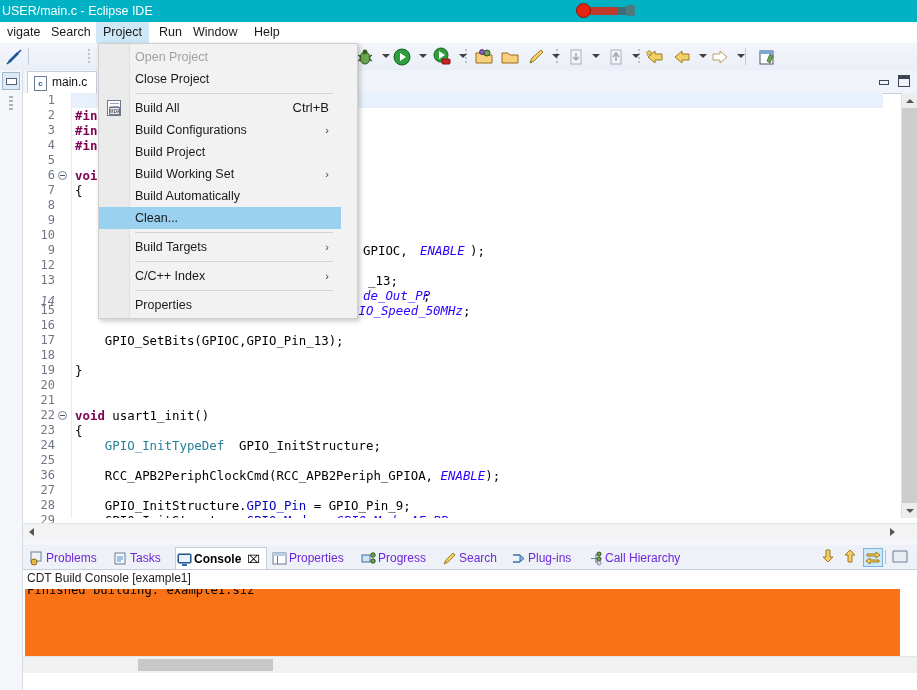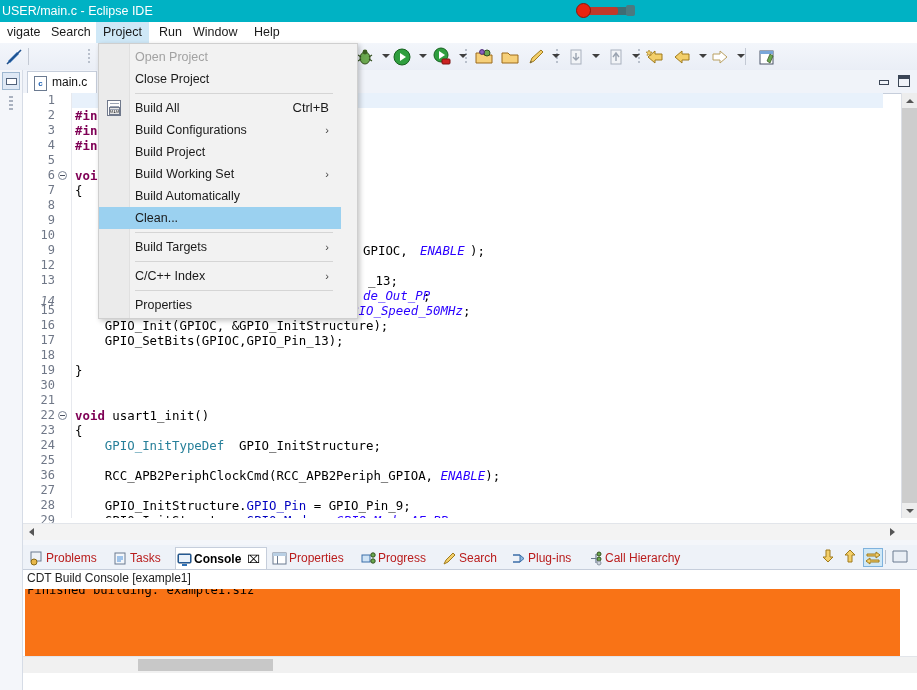--- a/index.html
+++ b/index.html
@@ -170,21 +170,21 @@
   #bottom{
     position:absolute;left:23px;top:545px;width:894px;height:128px;
     background:#ffffff;
   }
   #bottom-tabrow{
     position:absolute;left:0;top:0;width:894px;height:24px;
     background:#eef2f8;border-bottom:1px solid #c6cedb;
   }
   .btab{
     position:absolute;top:2px;height:22px;line-height:22px;
-    font-size:12px;color:#b91c1c;white-space:nowrap;padding-left:18px;
+    font-size:12px;color:#6d28d9;white-space:nowrap;padding-left:18px;
     cursor:default;
   }
   .btab.sel{background:#ffffff;color:#000;font-weight:bold;
     border:1px solid #c6cedb;border-bottom:none;box-sizing:border-box;text-align:right;}
   .btab .bico{position:absolute;left:1px;top:4px;width:15px;height:15px;}
   #console-title{
     position:absolute;left:4px;top:26px;font-size:12px;color:#222;
   }
   #console-body{
     position:absolute;left:2px;top:44px;width:875px;height:67px;
@@ -446,21 +446,21 @@
       <div class="ln" style="top: 135px;">10</div>
       <div class="ln" style="top: 150px;">9</div>
       <div class="ln" style="top: 165px;">12</div>
       <div class="ln" style="top: 180px;">13</div>
       <div class="ln" style="top: 201px; font-style: italic;">14</div>
       <div class="ln" style="top: 210px;">15</div>
       <div class="ln" style="top: 225px;">16</div>
       <div class="ln" style="top: 240px;">17</div>
       <div class="ln" style="top: 255px;">18</div>
       <div class="ln" style="top: 270px;">19</div>
-      <div class="ln" style="top: 285px;">30</div>
+      <div class="ln" style="top: 285px;">20</div>
       <div class="ln" style="top: 300px;">21</div>
       <div class="ln" style="top: 315px;">22</div>
       <div class="fold" style="top: 318px; position: absolute;"></div>
       <div class="ln" style="top: 330px;">23</div>
       <div class="ln" style="top: 345px;">24</div>
       <div class="ln" style="top: 360px;">25</div>
       <div class="ln" style="top: 375px;">36</div>
       <div class="ln" style="top: 390px;">27</div>
       <div class="ln" style="top: 405px;">28</div>
       <div class="ln" style="top: 420px;">29</div>
@@ -474,21 +474,20 @@
       <div class="cl" style="top: 75px;"><span class="code"><span class="k">void</span></span></div>
       <div class="cl" style="top: 90px;"><span class="code"><span class="plain">{</span></span></div>
       <div class="cl" style="top: 105px;"><span class="code"></span></div>
       <div class="cl" style="top: 120px;"><span class="code"><span class="typ">    GPI</span></span></div>
       <div class="cl" style="top: 135px;"><span class="code"></span></div>
       <div class="cl" style="top: 150px;"><span class="code"><span class="plain">    RCC</span></span></div>
       <div class="cl" style="top: 165px;"><span class="code"></span></div>
       <div class="cl" style="top: 180px;"><span class="code"><span class="plain">    GPI</span></span></div>
       <div class="cl" style="top: 195px;"><span class="code"><span class="plain">    GPI</span></span></div>
       <div class="cl" style="top: 210px;"><span class="code"><span class="plain">    GPIO_InitStructure.</span><span class="fld">GPIO_Speed</span><span class="plain"> = </span><span class="mac">GPIO_Speed_50MHz</span><span class="plain">;</span></span></div>
-      <div class="cl" style="top: 225px;"><span class="code"><span class="plain">    GPIO_Init(GPIOC, &amp;GPIO_InitStructure);</span></span></div>
       <div class="cl" style="top: 240px;"><span class="code"><span class="plain">    GPIO_SetBits(GPIOC,GPIO_Pin_13);</span></span></div>
       <div class="cl" style="top: 255px;"><span class="code"></span></div>
       <div class="cl" style="top: 270px;"><span class="code"><span class="plain">}</span></span></div>
       <div class="cl" style="top: 285px;"><span class="code"></span></div>
       <div class="cl" style="top: 300px;"><span class="code"></span></div>
       <div class="cl" style="top: 315px;"><span class="code"><span class="k">void</span><span class="plain"> usart1_init()</span></span></div>
       <div class="cl" style="top: 330px;"><span class="code"><span class="plain">{</span></span></div>
       <div class="cl" style="top: 345px;"><span class="code"><span class="typ">    GPIO_InitTypeDef</span><span class="plain">  GPIO_InitStructure;</span></span></div>
       <div class="cl" style="top: 360px;"><span class="code"></span></div>
       <div class="cl" style="top: 375px;"><span class="code"><span class="plain">    RCC_APB2PeriphClockCmd(RCC_APB2Periph_GPIOA, </span><span class="mac">ENABLE</span><span class="plain">);</span></span></div>

